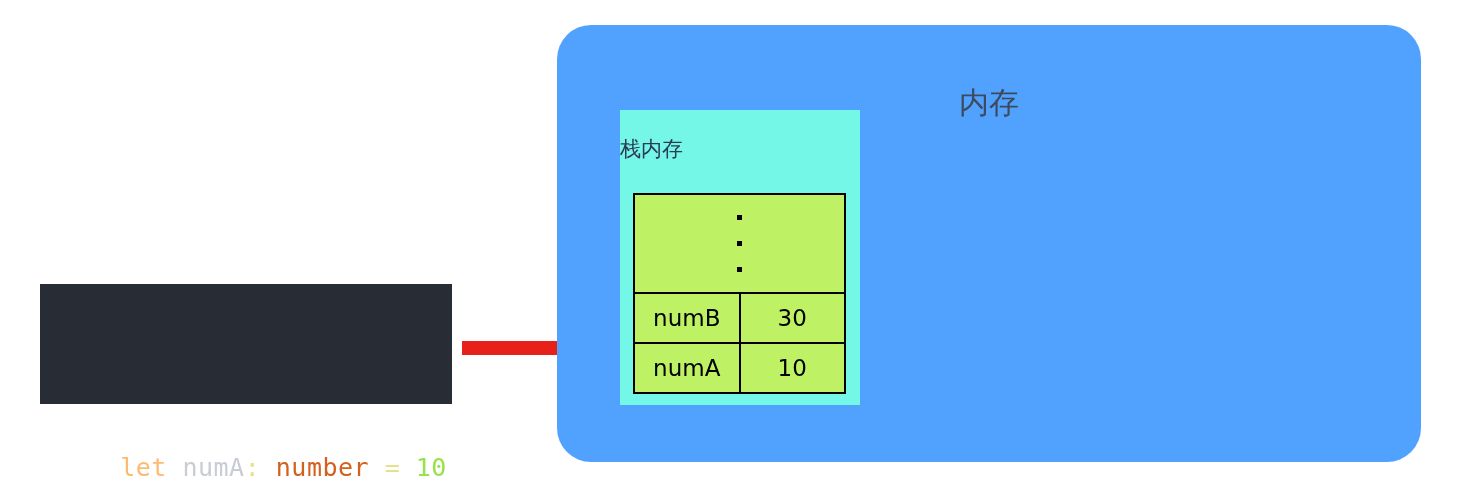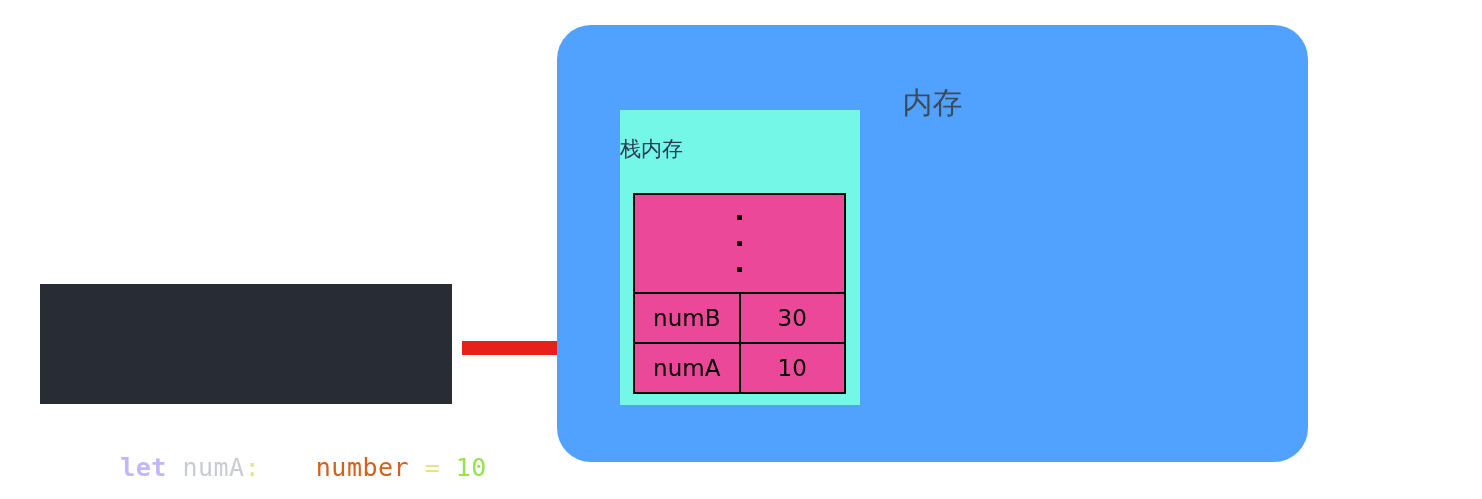--- a/index.html
+++ b/index.html
@@ -25,42 +25,42 @@
     background: #282c34;
     box-sizing: border-box;
     padding: 16px 0 0 18px;
     font-family: "DejaVu Sans Mono", "Liberation Mono", monospace;
     font-size: 25px;
     line-height: 48px;
     letter-spacing: 0.5px;
     white-space: pre;
   }
   .code-line { height: 48px; }
-  .tok-kw   { color: #c4b5fd; font-weight: bold; }
+  .tok-kw   { color: #fdba74; font-weight: normal; }
   .tok-var  { color: #c8ccd4; }
   .tok-punc { color: #e5e08a; }
-  .tok-type { color: #d4601e; margin-left: 40px; }
+  .tok-type { color: #d4601e; }
   .tok-op   { color: #e5e08a; }
   .tok-num  { color: #96e24b; }
 
   
   #arrow {
     position: absolute;
     left: 462px;
     top: 324px;
     width: 146px;
     height: 48px;
   }
 
   
   #memory-box {
     position: absolute;
     left: 557px;
     top: 25px;
-    width: 751px;
+    width: 864px;
     height: 437px;
     background: #51a2ff;
     border-radius: 34px;
   }
   #memory-title {
     position: absolute;
     left: 0;
     top: 58px;
     width: 100%;
     text-align: center;
@@ -92,21 +92,21 @@
   #stack-table {
     position: absolute;
     left: 13px;    
     top: 83px;     
     width: 213px;  
     border-collapse: collapse;
     table-layout: fixed;
   }
   #stack-table td {
     border: 2px solid #000000;
-    background: #ec4899;
+    background: #bef264;
     text-align: center;
     font-size: 23px;
     color: #000000;
     font-family: "DejaVu Sans", "Liberation Sans", sans-serif;
     padding: 0;
     height: 48px;
   }
   #stack-table td.ellipsis-cell {
     height: 97px;
     vertical-align: middle;

